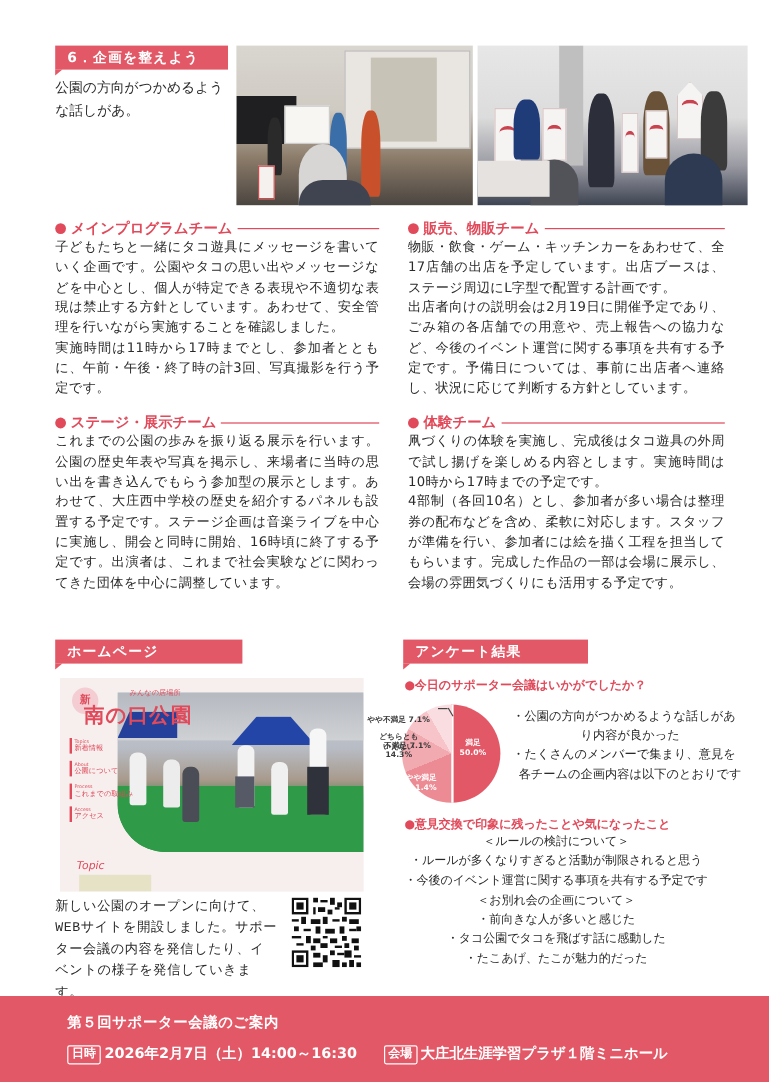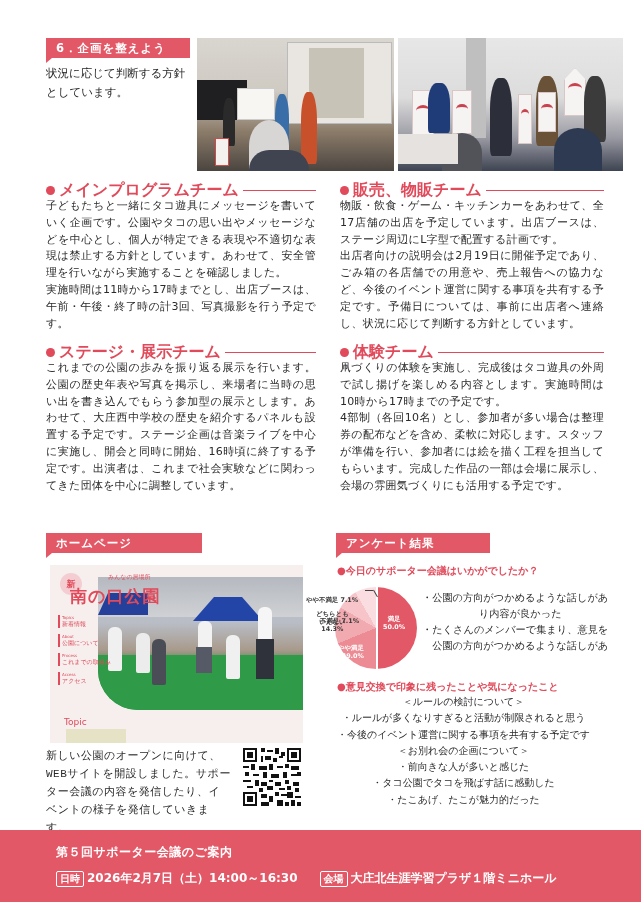--- a/index.html
+++ b/index.html
@@ -28,41 +28,41 @@
   .photo2 { left: 398px; top: 38px; width: 225px; height: 133px;
     background: linear-gradient(180deg,#e7e7e7 0%,#dcdcdc 45%,#9a9aa3 75%,#3e4452 100%); }
   .screen { position: absolute; background: #ecebea; border: 1px solid #bbb; }
   .person { position: absolute; border-radius: 40% 40% 10% 10%; }
   .kite { position: absolute; background: #f6f3f3; border: 1px solid #d9c7c7; }
   .kite::before { content:""; position:absolute; left:15%; top:30%; width:70%; height:18%; border-top: 3px solid #c9434f; border-radius: 50% 50% 0 0; }
 
   
   .team { position: absolute; width: 270px; }
   .team-title {
-    font-size: 16px; color: #e04a5a; font-weight: bold; display: flex; align-items: center; height: 16px;
+    font-size: 12px; color: #e04a5a; font-weight: bold; display: flex; align-items: center; height: 16px;
   }
   .team-title .dot { width: 9px; height: 9px; border-radius: 50%; background: #e04a5a; margin-right: 4px; flex: none; }
   .team-title .line { flex: 1; height: 1px; background: #e04a5a; margin-left: 4px; }
   .team p { font-size: 11px; line-height: 16.8px; letter-spacing: 0.3px; text-align: justify; }
 
   
   .hp-mock { position: absolute; left: 50px; top: 565px; width: 253px; height: 178px; background: #f6efee; overflow: hidden; }
   .hp-photo { position: absolute; left: 48px; top: 12px; width: 205px; height: 133px; border-radius: 0 0 0 40px;
     background: linear-gradient(180deg,#c8ccd2 0%,#b8bcc4 35%,#a89a8c 55%,#2f7d3e 70%,#2a9a45 100%); overflow: hidden; }
   .hp-tent1 { position: absolute; left: 0; top: 16px; width: 50px; height: 22px; background: #24409a; clip-path: polygon(20% 0,100% 0,100% 100%,0 100%); }
   .hp-tent2 { position: absolute; left: 95px; top: 20px; width: 70px; height: 24px; background: #2345a8; clip-path: polygon(30% 0,70% 0,100% 100%,0 100%); }
   .hp-player { position: absolute; width: 14px; border-radius: 6px 6px 2px 2px; }
   .hp-logo-new { position: absolute; left: 10px; top: 8px; width: 22px; height: 22px; border-radius: 50%; background: #f4cdd2; color: #e04a5a; font-size: 9px; font-weight: bold; text-align: center; line-height: 22px; }
   .hp-logo-sub { position: absolute; left: 58px; top: 8px; font-size: 6px; color: #e04a5a; }
   .hp-logo { position: absolute; left: 20px; top: 20px; font-size: 17px; font-weight: bold; color: #e04a5a; letter-spacing: 1px; }
   .hp-nav { position: absolute; left: 8px; top: 50px; width: 45px; }
   .hp-nav-item { border-left: 2px solid #e04a5a; padding-left: 2px; margin-bottom: 6px; }
   .hp-nav-item .en { font-size: 4px; color: #e04a5a; display: block; line-height: 5px; }
   .hp-nav-item .ja { font-size: 6px; color: #e04a5a; display: block; line-height: 8px; white-space: nowrap; }
-  .hp-topic { position: absolute; left: 14px; top: 152px; font-size: 9px; color: #e04a5a; }
+  .hp-topic { position: absolute; left: 14px; top: 152px; font-size: 9px; font-style: italic; color: #e04a5a; }
   .hp-thumb { position: absolute; left: 16px; top: 164px; width: 60px; height: 14px; background: #e6e2c6; }
 
   .hp-text { position: absolute; left: 46px; top: 747px; width: 186px; font-size: 11px; line-height: 18px; letter-spacing: 0.5px; font-family: Liberation Mono, monospace; }
   .qr { position: absolute; left: 243px; top: 748px; width: 58px; height: 58px; }
 
   
   .q-title { position: absolute; font-size: 10px; font-weight: bold; color: #e04a5a; }
   .pie-wrap { position: absolute; left: 316px; top: 582px; width: 100px; height: 90px; }
   .pie { position: absolute; left: 19px; top: 5px; width: 82px; height: 82px; border-radius: 50%; }
   .pie-label { position: absolute; font-size: 6.4px; line-height: 7.5px; color: #3a3a3a; font-weight: bold; text-align: center; white-space: nowrap; }
@@ -75,21 +75,21 @@
   .footer-title { position: absolute; left: 56px; top: 14px; font-size: 12px; font-weight: bold; letter-spacing: 0.5px; }
   .footer-row { position: absolute; left: 56px; top: 40px; font-size: 12px; font-weight: bold; display: flex; align-items: center; white-space: nowrap; }
   .tag { border: 1px solid #fff; border-radius: 2px; font-size: 10px; padding: 0 3px; height: 16px; line-height: 14px; margin-right: 3px; }
 </style>
 </head>
 <body>
 
 <div class="page">
 
   <div class="ribbon" style="left:46px; top:38px; width:144px;">6．企画を整えよう</div>
-  <div class="intro-text">状況に応じて判断する方針としています。</div>
+  <div class="intro-text">公園の方向がつかめるような話しがあ。</div>
 
   <div class="photo photo1" title="ワークショップで地図を指し示す発表の様子">
     <div class="screen" style="left:90px; top:4px; width:105px; height:82px; background:#e9e6e2;"></div>
     <div style="position:absolute; left:112px; top:10px; width:55px; height:70px; background:#c8c3b7;"></div>
     <div style="position:absolute; left:0; top:42px; width:50px; height:40px; background:#1f1f22;"></div>
     <div style="position:absolute; left:40px; top:50px; width:38px; height:32px; background:#f7f6f2; border:1px solid #ccc;"></div>
     <div class="person" style="left:26px; top:60px; width:12px; height:48px; background:#2a2a2a;"></div>
     <div class="person" style="left:78px; top:56px; width:14px; height:62px; background:#3a6ea8;"></div>
     <div class="person" style="left:104px; top:54px; width:16px; height:72px; background:#c8512c;"></div>
     <div style="position:absolute; left:52px; top:82px; width:40px; height:52px; background:#d8d6d4; border-radius:50% 50% 0 0;"></div>
@@ -113,21 +113,21 @@
     <div style="position:absolute; left:0; top:96px; width:60px; height:30px; background:#e6e2df;"></div>
   </div>
 
   <div class="team" style="left:46px; top:182px;">
     <div class="team-title">
       <span class="dot"></span>
       <span>メインプログラムチーム</span>
       <span class="line"></span>
     </div>
     <p>子どもたちと一緒にタコ遊具にメッセージを書いていく企画です。公園やタコの思い出やメッセージなどを中心とし、個人が特定できる表現や不適切な表現は禁止する方針としています。あわせて、安全管理を行いながら実施することを確認しました。</p>
-    <p>実施時間は11時から17時までとし、出店ブースは、午前・午後・終了時の計3回、写真撮影を行う予定です。</p>
+    <p>実施時間は11時から17時までとし、参加者とともに、午前・午後・終了時の計3回、写真撮影を行う予定です。</p>
   </div>
 
   <div class="team" style="left:46px; top:344px;">
     <div class="team-title">
       <span class="dot"></span>
       <span>ステージ・展示チーム</span>
       <span class="line"></span>
     </div>
     <p>これまでの公園の歩みを振り返る展示を行います。公園の歴史年表や写真を掲示し、来場者に当時の思い出を書き込んでもらう参加型の展示とします。あわせて、大庄西中学校の歴史を紹介するパネルも設置する予定です。ステージ企画は音楽ライブを中心に実施し、開会と同時に開始、16時頃に終了する予定です。出演者は、これまで社会実験などに関わってきた団体を中心に調整しています。</p>
   </div>
@@ -263,42 +263,42 @@
 
   <div class="pie-wrap">
     <div class="pie" style="background: conic-gradient(#e35866 0deg 180deg, #ec8b94 180deg 248deg, #f2aab1 248deg 300deg, #f6c4c9 300deg 330deg, #fadde0 330deg 360deg);"></div>
     <div style="position:absolute; left:60px; top:5px; width:1.5px; height:82px; background:#fff;"></div>
     <div class="pie-label w" style="left:67px; top:34px;">
       <div>満足</div>
         <div>50.0%</div>
     </div>
     <div class="pie-label w" style="left:22px; top:63px;">
       <div>やや満足</div>
-        <div style="text-align:right;">49.0%</div>
+        <div style="text-align:right;">1.4%</div>
     </div>
     <div class="pie-label" style="left:0px; top:29px;">
       <div>どちらとも</div>
         <div>いえない</div>
         <div>14.3%</div>
     </div>
     <div class="pie-label" style="left:-10px; top:15px;">
       <span>やや不満足</span> <span>7.1%</span>
     </div>
     <div class="pie-label" style="left:4px; top:4px;margin-top:32px;">
       <span>不満足</span> <span>7.1%</span>
     </div>
     <div style="position:absolute; left:49px; top:8px; width:8px; height:1px; background:#444;"></div>
     <div style="position:absolute; left:57px; top:8px; width:1px; height:8px; background:#444; transform:rotate(-30deg); transform-origin:top;"></div>
   </div>
 
   <div class="bullets" style="left:422px; top:590px;">
     <div>・公園の方向がつかめるような話しがあ</div>
     <div>　り内容が良かった</div>
     <div>・たくさんのメンバーで集まり、意見を</div>
-    <div>　公園の方向がつかめるような話しがあ</div>
+    <div>　各チームの企画内容は以下のとおりです</div>
   </div>
 
   <div class="q-title" style="left:337px; top:680px;">●意見交換で印象に残ったことや気になったこと</div>
   <div class="bullets" style="left:337px; top:694px; line-height:16.3px; font-size:10px;">
     <div>＜ルールの検討について＞</div>
     <div>・ルールが多くなりすぎると活動が制限されると思う</div>
     <div>・今後のイベント運営に関する事項を共有する予定です</div>
     <div>＜お別れ会の企画について＞</div>
     <div>・前向きな人が多いと感じた</div>
     <div>・タコ公園でタコを飛ばす話に感動した</div>

